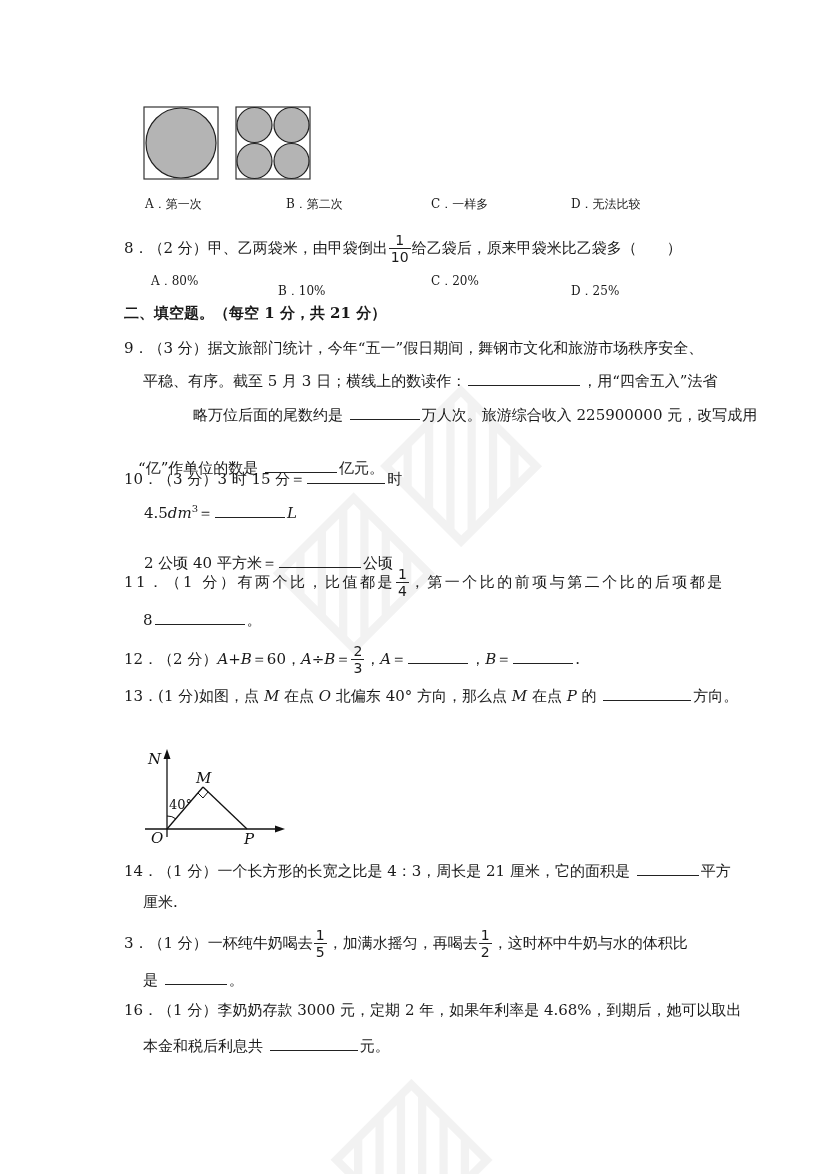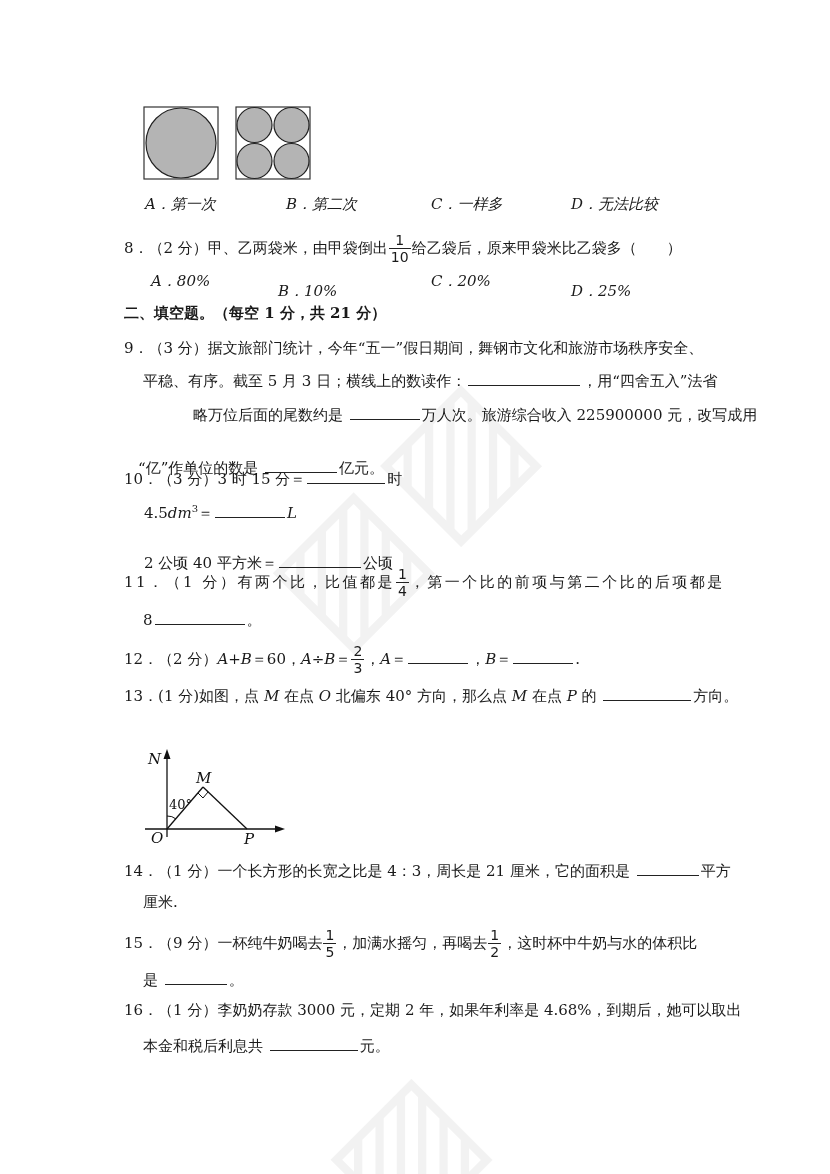--- a/index.html
+++ b/index.html
@@ -6,21 +6,21 @@
     body {
       width: 830px; height: 1174px; background: #ffffff; position: relative; overflow: hidden;
       font-family: "DejaVu Serif", "Liberation Serif", serif; color: #1a1a1a;
     }
     .page { position: absolute; left: 0; top: 0; width: 830px; height: 1174px; }
     .wm { position: absolute; color: rgba(0,0,0,0.05); font-size: 150px; font-weight: bold;
           transform: rotate(-45deg); font-family: "DejaVu Sans", sans-serif; pointer-events: none;
           letter-spacing: 10px; white-space: nowrap; }
     .line { position: absolute; font-size: 15px; line-height: 20px; white-space: nowrap; }
     .bold { font-weight: bold; }
-    .opt { position: absolute; font-size: 15px; line-height: 20px; white-space: nowrap; font-style: italic; }
+    .opt { position: absolute; font-size: 12px; line-height: 20px; white-space: nowrap; }
     .blank { display: inline-block; border-bottom: 1px solid #222; height: 16px; vertical-align: baseline; margin: 0 2px; }
     .frac { display: inline-block; vertical-align: middle; text-align: center; font-family: "DejaVu Sans", sans-serif; font-size: 14px; line-height: 16px; margin: 0 1px; }
     .frac .num { display: block; border-bottom: 1.2px solid #222; padding: 0 2px; }
     .frac .den { display: block; padding: 0 2px; }
     .ital { font-style: italic; }
     sup { font-size: 10px; }
     svg { position: absolute; }
     .justify { letter-spacing: 2.5px; }
   </style>
 </head>
@@ -112,21 +112,21 @@
     <text x="11" y="98" font-family="DejaVu Serif, serif" font-style="italic" font-size="15" fill="#111">O</text>
     <text x="104" y="99" font-family="DejaVu Serif, serif" font-style="italic" font-size="15" fill="#111">P</text>
   </svg>
 
   <div class="line" style="left:124px; top:859px;">
     <span>14．（1 分）一个长方形的长宽之比是 4：3，周长是 21 厘米，它的面积是 </span><span class="blank" style="width:62px;"></span><span>平方</span>
   </div>
   <div class="line" style="left:143px; top:892px;">厘米.</div>
 
   <div class="line" style="left:124px; top:927px;">
-    <span>15．（9 分）一杯纯牛奶喝去</span><span class="frac"><span class="num">1</span><span class="den">5</span></span><span>，加满水摇匀，再喝去</span><span class="frac"><span class="num">1</span><span class="den">2</span></span><span>，这时杯中牛奶与水的体积比</span>
+    <span>3．（1 分）一杯纯牛奶喝去</span><span class="frac"><span class="num">1</span><span class="den">5</span></span><span>，加满水摇匀，再喝去</span><span class="frac"><span class="num">1</span><span class="den">2</span></span><span>，这时杯中牛奶与水的体积比</span>
   </div>
   <div class="line" style="left:143px; top:968px;">
     <span>是 </span><span class="blank" style="width:62px;"></span><span>。</span>
   </div>
 
   <div class="line" style="left:124px; top:1000px;">16．（1 分）李奶奶存款 3000 元，定期 2 年，如果年利率是 4.68%，到期后，她可以取出</div>
   <div class="line" style="left:143px; top:1034px;">
     <span>本金和税后利息共 </span><span class="blank" style="width:88px;"></span><span>元。</span>
   </div>
 

